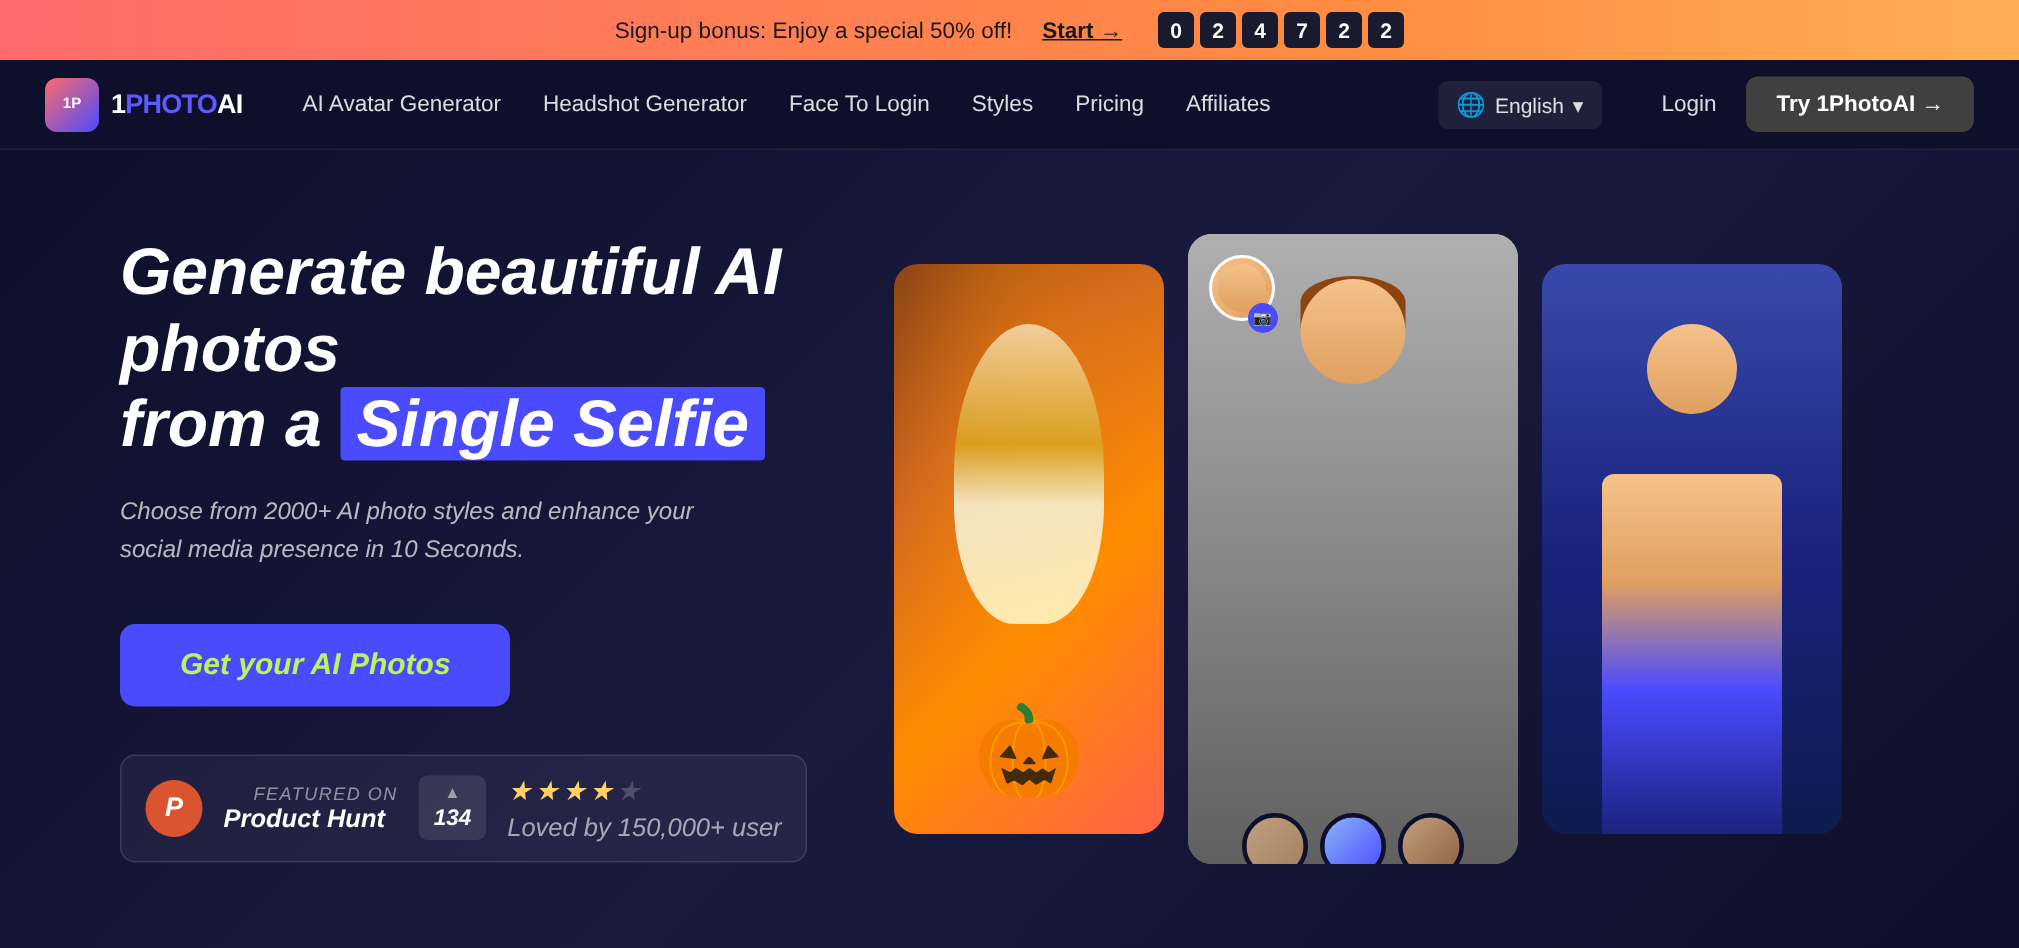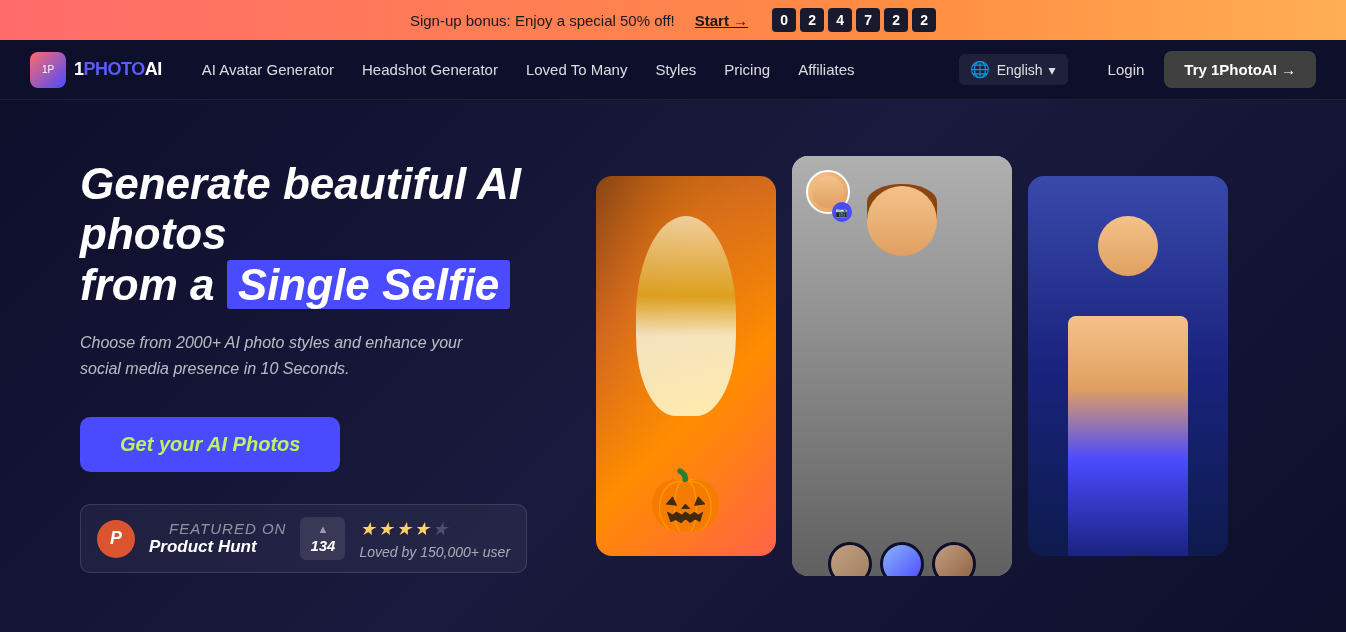--- a/index.html
+++ b/index.html
@@ -61,21 +61,21 @@
     .logo-icon {
       width: 36px;
       height: 36px;
       background: linear-gradient(135deg, #ff6b6b, #4a4aff);
       border-radius: 8px;
       display: flex;
       align-items: center;
       justify-content: center;
       font-size: 10px;
       color: white;
-      font-weight: 400;
+      font-weight: 700;
       flex-shrink: 0;
     }
     .logo-text {
       color: white;
       font-weight: 700;
       font-size: 18px;
       letter-spacing: -0.5px;
     }
     .logo-text span { color: #5b5bff; }
     .nav-links {
@@ -194,21 +194,21 @@
       color: white;
       font-weight: 900;
       font-size: 18px;
     }
     .ph-info {
       display: flex;
       flex-direction: column;
     }
     .ph-featured {
       color: rgba(255,255,255,0.5);
-      font-size: 15px;
+      font-size: 12px;
       letter-spacing: 1px;
       text-transform: uppercase;
       padding-left: 20px;
     }
     .ph-name {
       color: white;
       font-weight: 700;
       font-size: 17px;
     }
     .ph-count {
@@ -226,21 +226,21 @@
     .ph-num { font-weight: 700; font-size: 15px; color: white; }
     .stars {
       display: flex;
       gap: 2px;
       margin-bottom: 4px;
     }
     .star { color: #ffd166; font-size: 18px; }
     .star-empty { color: rgba(255,255,255,0.2); font-size: 18px; }
     .ph-users {
       color: rgba(255,255,255,0.6);
-      font-size: 14px;
+      font-size: 17px;
     }
 
     
     .hero-images {
       position: absolute;
       right: 0;
       top: 0;
       bottom: 0;
       width: 780px;
       display: flex;
@@ -452,21 +452,21 @@
 </div>
 
 <nav class="navbar">
   <div class="logo-area">
     <div class="logo-icon">1P</div>
     <span class="logo-text">1<span>PHOTO</span>AI</span>
   </div>
   <div class="nav-links">
     <span class="nav-link">AI Avatar Generator</span>
     <span class="nav-link">Headshot Generator</span>
-    <span class="nav-link">Loved To Many</span>
+    <span class="nav-link">Face To Login</span>
     <span class="nav-link">Styles</span>
     <span class="nav-link">Pricing</span>
     <span class="nav-link">Affiliates</span>
   </div>
   <div class="nav-right">
     <div class="lang-btn">
       <span class="globe-icon">🌐</span>
       <span>English</span>
       <span>▾</span>
     </div>

